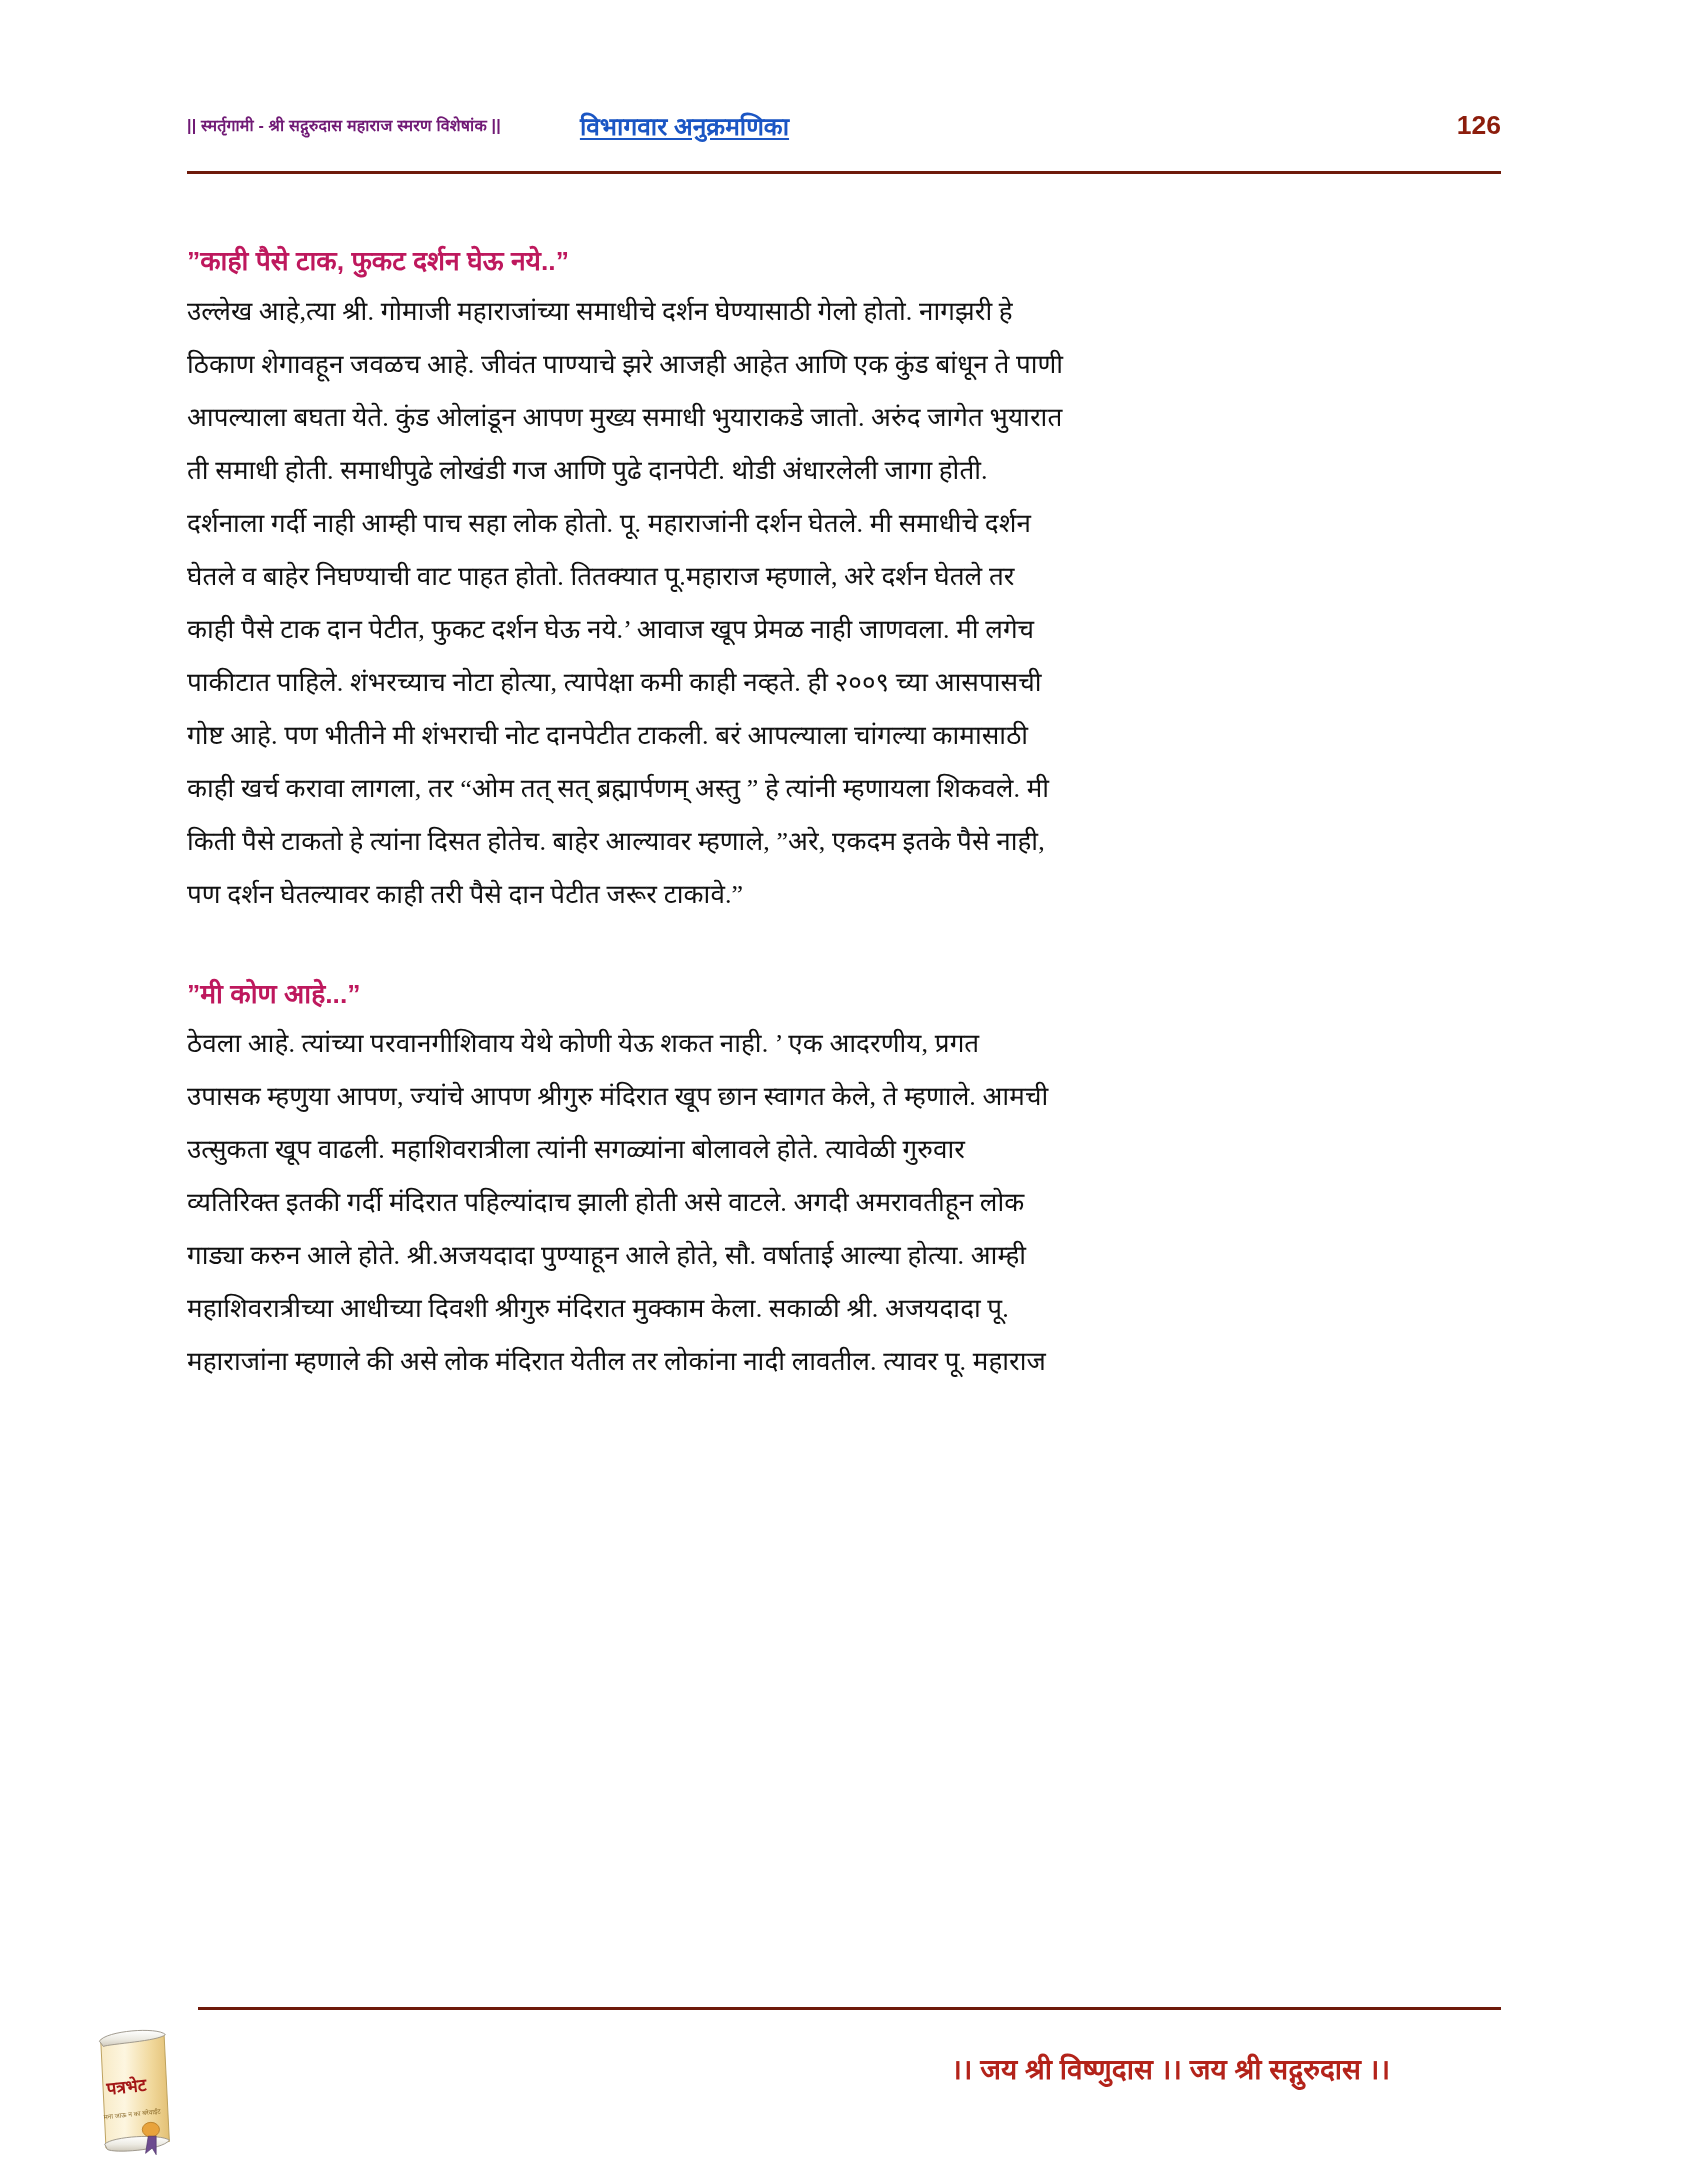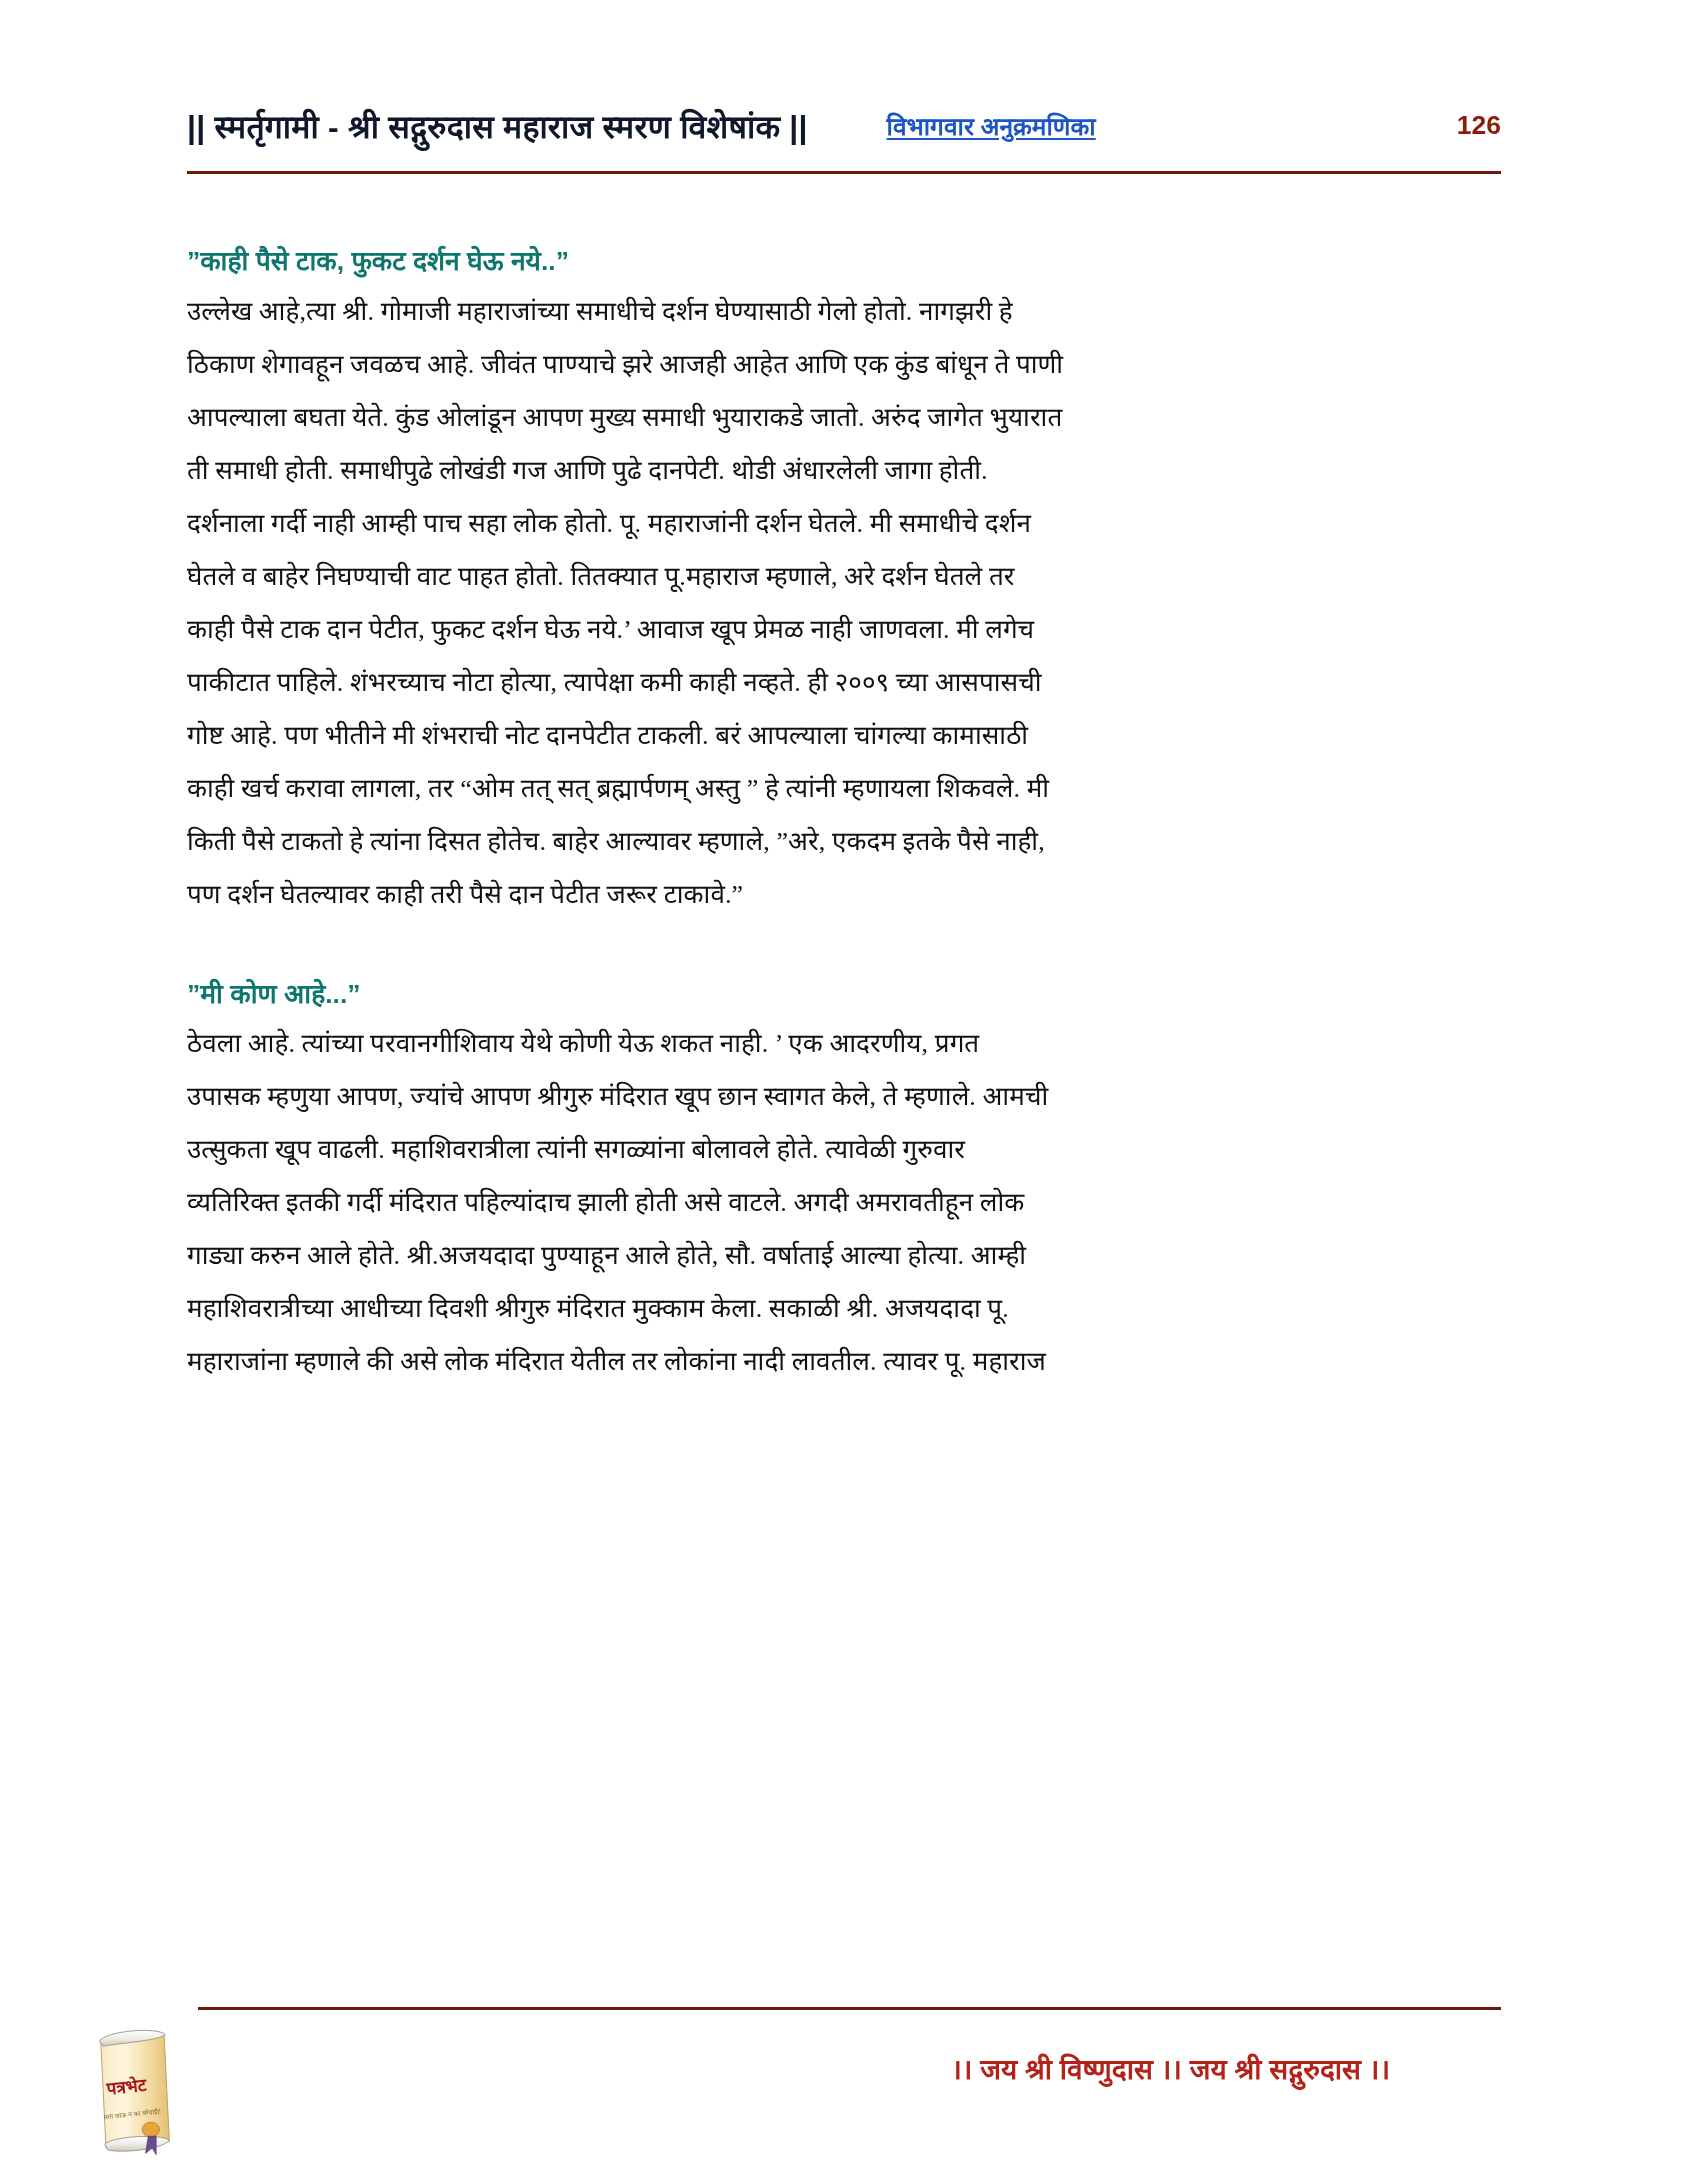--- a/index.html
+++ b/index.html
@@ -27,23 +27,23 @@
     position: absolute;
     left: 187px;
     top: 93px;
     width: 1314px;
     height: 64px;
     display: flex;
     align-items: center;
   }
   .header-title {
     font-family: "Liberation Sans", "DejaVu Sans", sans-serif;
-    font-size: 32px;
-    font-weight: bold;
-    color: #0f172a;
+    font-size: 16px;
+    font-weight: bold;
+    color: #701a75;
     letter-spacing: 0.2px;
     white-space: nowrap;
   }
   .header-link {
     font-family: "Liberation Sans", "DejaVu Sans", sans-serif;
     font-size: 24.5px;
     font-weight: bold;
     color: #1b56c4;
     text-decoration: underline;
     text-underline-offset: 3.3px;
@@ -74,21 +74,21 @@
     left: 187px;
     top: 245px;
     width: 1317px;
   }
   .section { margin-bottom: 0; }
 
   .section-heading {
     font-family: "Liberation Sans", "DejaVu Sans", sans-serif;
     font-size: 26.5px;
     font-weight: bold;
-    color: #0f766e;
+    color: #be185d;
     line-height: 1.25;
     margin: 0 0 6.6px 0;
     white-space: nowrap;
   }
 
   .body-line {
     font-family: "Liberation Serif", "DejaVu Serif", serif;
     font-size: 26px;
     color: #111111;
     line-height: 53px;

